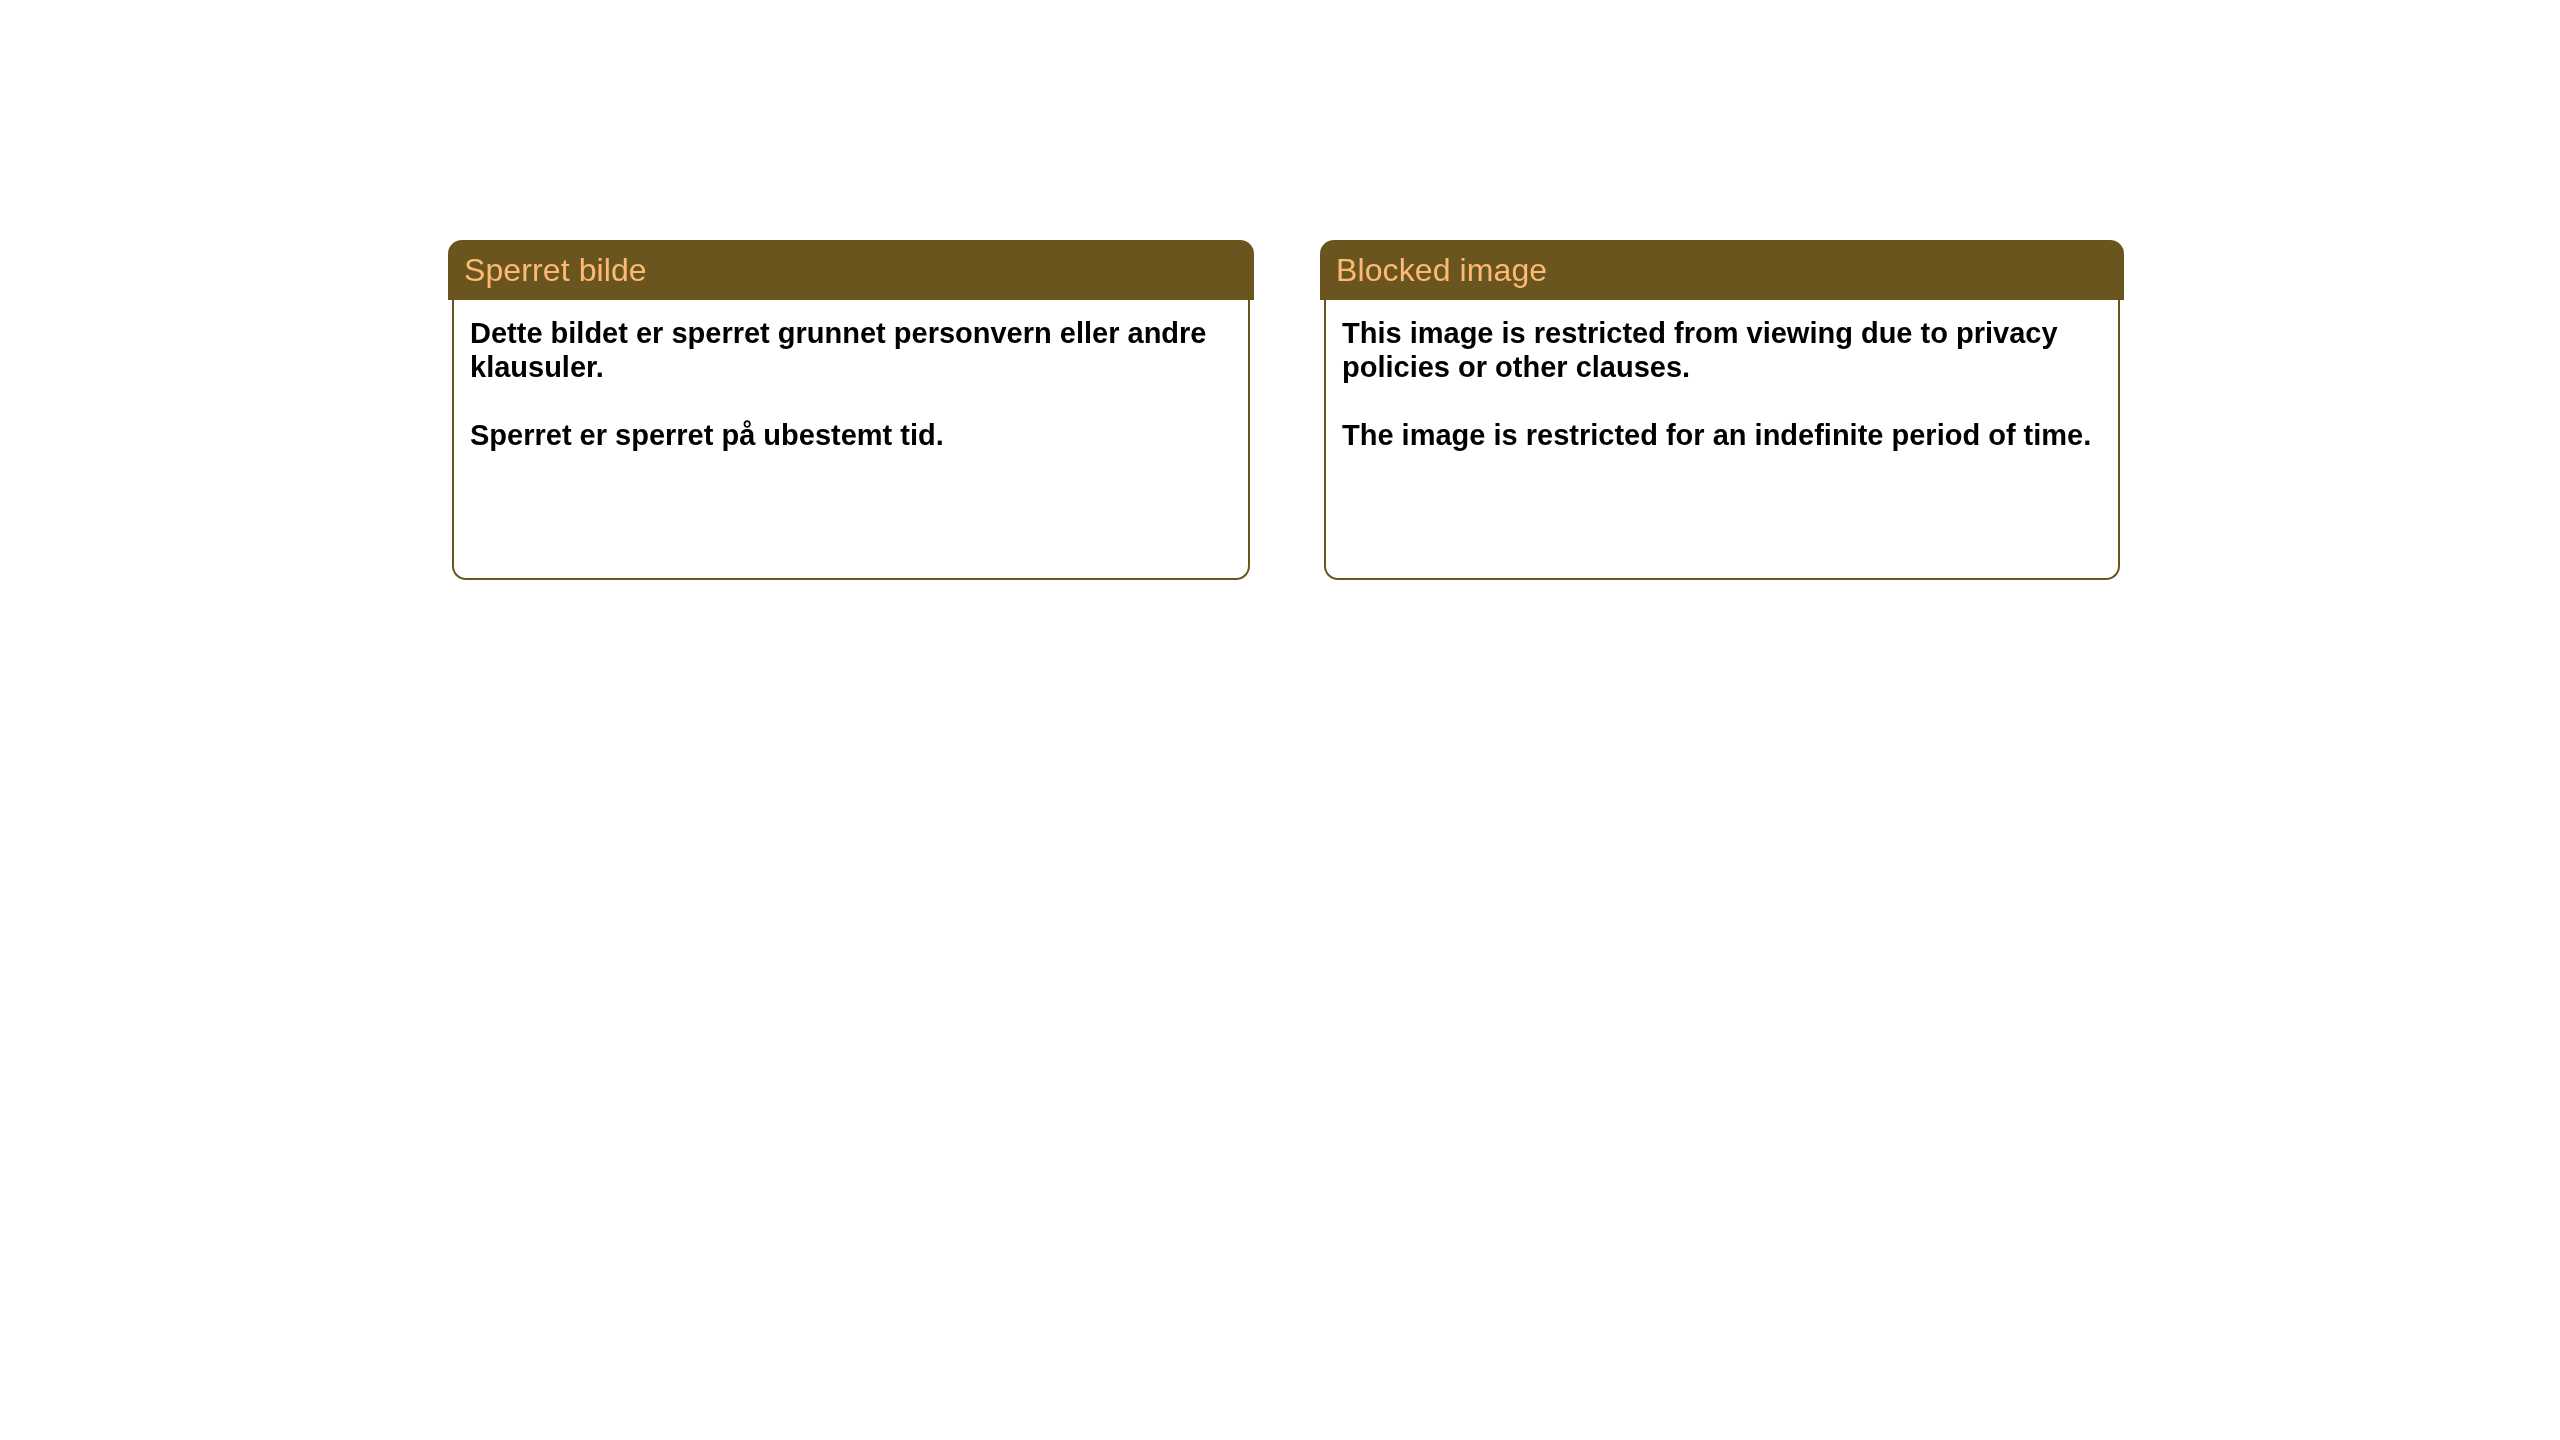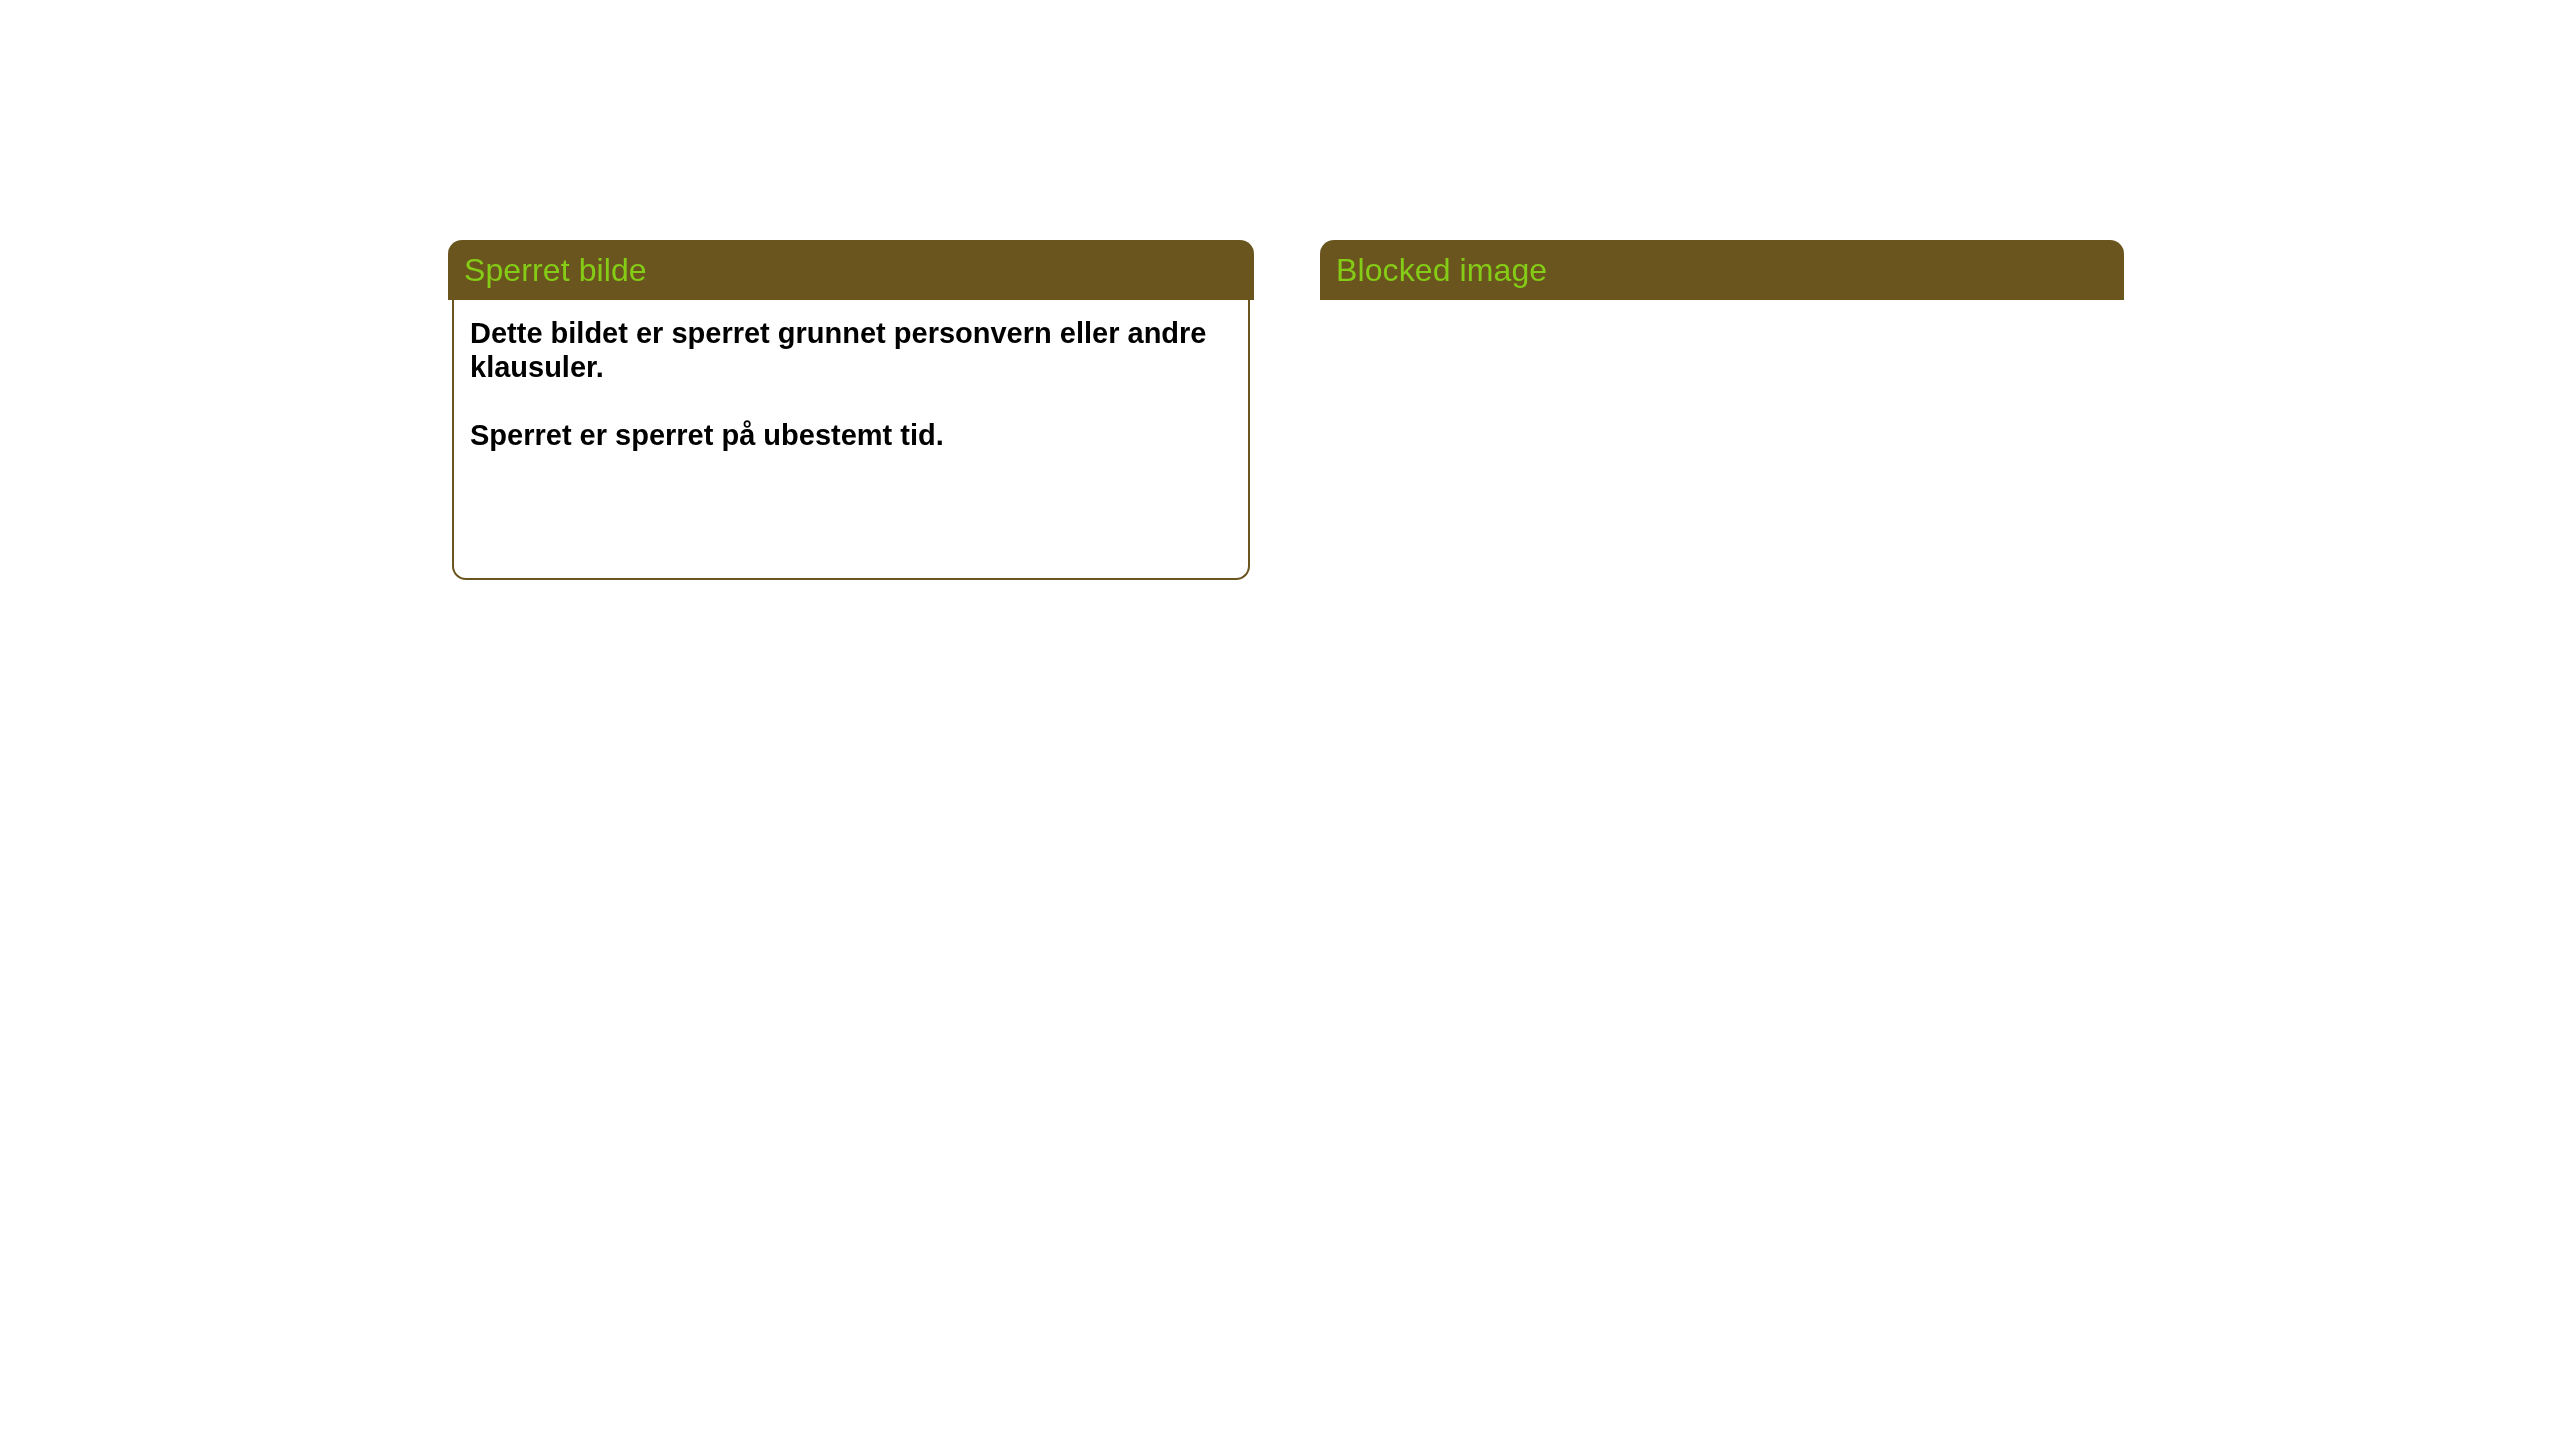--- a/index.html
+++ b/index.html
@@ -36,21 +36,21 @@
     height: 60px;
     background: #6b551f;
     border-top-left-radius: 14px;
     border-top-right-radius: 14px;
     padding: 0 16px;
     display: flex;
     align-items: center;
   }
 
   .card-title {
-    color: #84cc16;
+    color: #fdba74;
     font-size: 32px;
     line-height: 36px;
     font-weight: 400;
     letter-spacing: 0.1px;
     white-space: nowrap;
   }
 
   .card-body {
     position: relative;
     z-index: 1;
@@ -90,15 +90,20 @@
       <p class="card-paragraph">Dette bildet er sperret grunnet personvern eller andre klausuler.</p>
       <div class="paragraph-gap"></div>
       <p class="card-paragraph">Sperret er sperret på ubestemt tid.</p>
     </div>
   </div>
 
   <div class="notice-card card-en">
     <div class="card-header">
       <span class="card-title">Blocked image</span>
     </div>
+    <div class="card-body">
+      <p class="card-paragraph">This image is restricted from viewing due to privacy policies or other clauses.</p>
+      <div class="paragraph-gap"></div>
+      <p class="card-paragraph">The image is restricted for an indefinite period of time.</p>
+    </div>
   </div>
 
 </div>
 
 </body></html>

